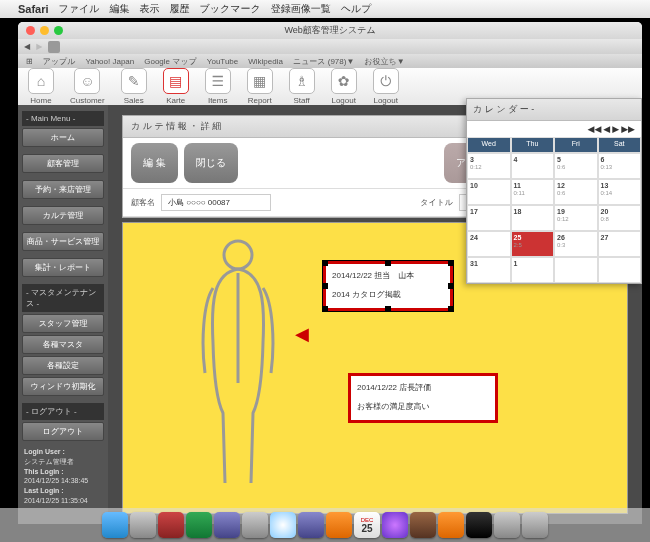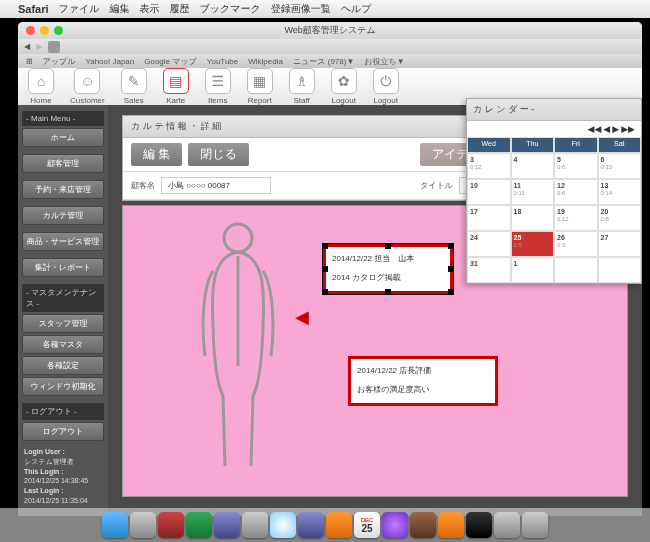--- a/index.html
+++ b/index.html
@@ -23,25 +23,25 @@
 .tbtn .lb{font-size:8px;color:#555}
 .body{flex:1;display:flex;position:relative}
 .sidebar{width:90px;background:#555;padding:6px 4px;display:flex;flex-direction:column;gap:2px}
 .sidehdr{background:#333;color:#ccc;font-size:8px;padding:3px 4px;text-align:left}
 .sidebtn{background:linear-gradient(#888,#666);color:#fff;font-size:8px;padding:3px 2px;text-align:center;border:1px solid #444;border-radius:2px;cursor:pointer}
 .sideinfo{color:#ddd;font-size:7px;padding:4px 2px;line-height:1.4}
 .main{flex:1;background:#4a4a4a;padding:10px 14px;position:relative}
 .panel{background:#fff;border:1px solid #aaa}
 .panelhdr{background:linear-gradient(#e8e8e8,#d5d5d5);padding:4px 8px;font-size:9px;color:#444;border-bottom:1px solid #bbb}
 .panelrow{display:flex;align-items:center;padding:5px 8px;gap:6px;border-bottom:1px solid #ddd}
-.btn{background:linear-gradient(#999,#777);color:#fff;font-size:12px;padding:3px 12px;border-radius:2px;cursor:pointer;border:none}
+.btn{background:linear-gradient(#999,#777);color:#fff;font-size:10px;padding:13px 12px;border-radius:8px;cursor:pointer;border:none}
 .btn.alt{background:linear-gradient(#baa,#a99)}
 .field{background:#fff;border:1px solid #ccc;padding:2px 6px;font-size:8px;color:#333}
 .label{font-size:8px;color:#555}
-.canvas{background:#f9a8d4;border:1px solid #999;height:292px;position:relative;margin-top:4px}
+.canvas{background:#fde047;border:1px solid #999;height:292px;position:relative;margin-top:4px}
 .body-svg{position:absolute;left:60px;top:10px}
 .memo{position:absolute;border:3px solid #c00;background:#fff;padding:6px;font-size:8px;color:#333;line-height:1.6}
 .memo.sel{outline:1px solid #000}
 .handle{position:absolute;width:6px;height:6px;background:#000}
 .arrow{position:absolute;color:#c00;font-size:18px}
 .calendar{position:absolute;right:0;top:76px;width:176px;background:#fff;border:1px solid #aaa;box-shadow:-2px 2px 6px rgba(0,0,0,.3)}
 .calhdr{background:linear-gradient(#e8e8e8,#d5d5d5);padding:4px 6px;font-size:9px;color:#444;border-bottom:1px solid #bbb}
 .calnav{display:flex;justify-content:flex-end;padding:3px 6px;gap:2px;font-size:9px;color:#333}
 .calnav span{cursor:pointer}
 .calgrid{display:grid;grid-template-columns:repeat(4,1fr)}

